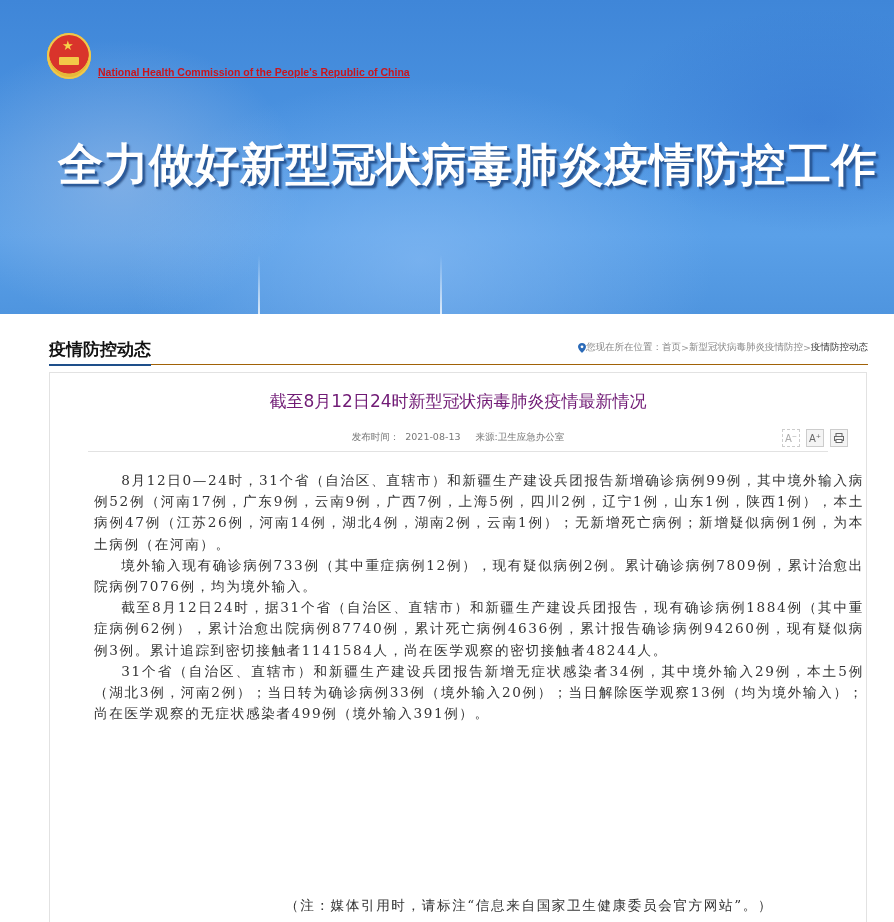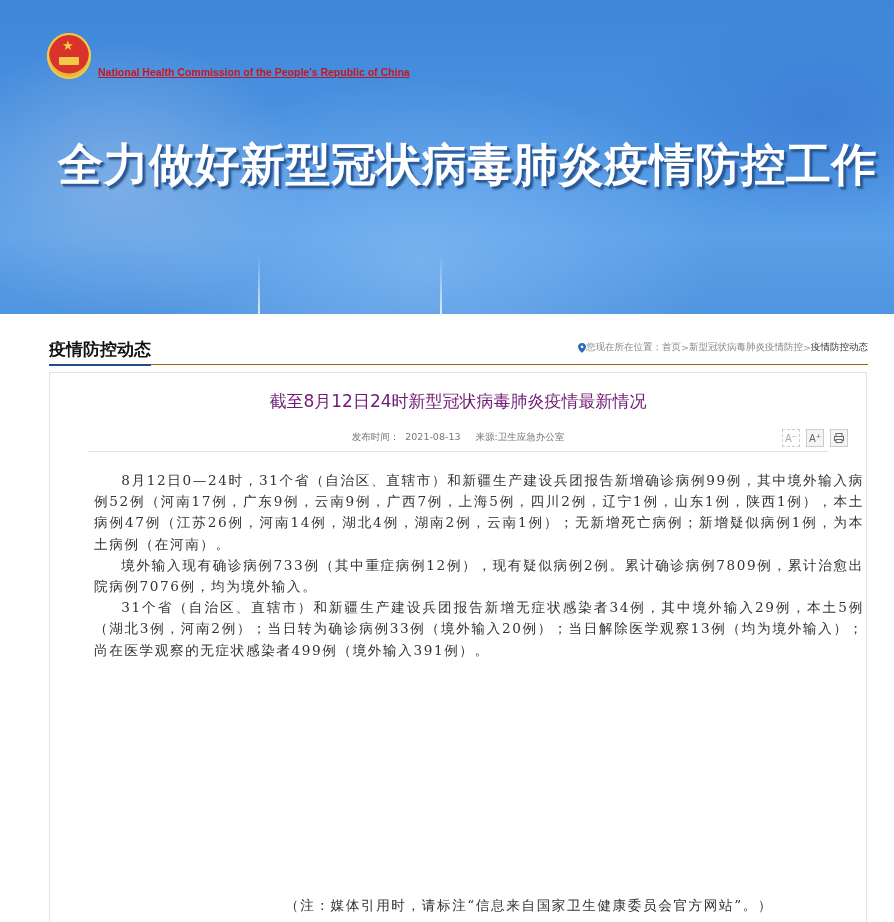--- a/index.html
+++ b/index.html
@@ -83,16 +83,17 @@
         <rect x="0.5" y="3.5" width="9" height="4" fill="none" stroke="#666" stroke-width="1"></rect>
         <rect x="2" y="6.5" width="6" height="3" fill="#fff" stroke="#666" stroke-width="1"></rect>
       </svg>
     </div>
   </div>
   <div class="meta-rule"></div>
 
   <div class="body-text">
     <p>8月12日0—24时，31个省（自治区、直辖市）和新疆生产建设兵团报告新增确诊病例99例，其中境外输入病例52例（河南17例，广东9例，云南9例，广西7例，上海5例，四川2例，辽宁1例，山东1例，陕西1例），本土病例47例（江苏26例，河南14例，湖北4例，湖南2例，云南1例）；无新增死亡病例；新增疑似病例1例，为本土病例（在河南）。</p>
     <p>境外输入现有确诊病例733例（其中重症病例12例），现有疑似病例2例。累计确诊病例7809例，累计治愈出院病例7076例，均为境外输入。</p>
+    <p>截至8月12日24时，据31个省（自治区、直辖市）和新疆生产建设兵团报告，现有确诊病例1884例（其中重症病例62例），累计治愈出院病例87740例，累计死亡病例4636例，累计报告确诊病例94260例，现有疑似病例3例。累计追踪到密切接触者1141584人，尚在医学观察的密切接触者48244人。</p>
     <p>31个省（自治区、直辖市）和新疆生产建设兵团报告新增无症状感染者34例，其中境外输入29例，本土5例（湖北3例，河南2例）；当日转为确诊病例33例（境外输入20例）；当日解除医学观察13例（均为境外输入）；尚在医学观察的无症状感染者499例（境外输入391例）。</p>
   </div>
   <div class="note">（注：媒体引用时，请标注“信息来自国家卫生健康委员会官方网站”。）</div>
 </div>
 
 </body></html>

